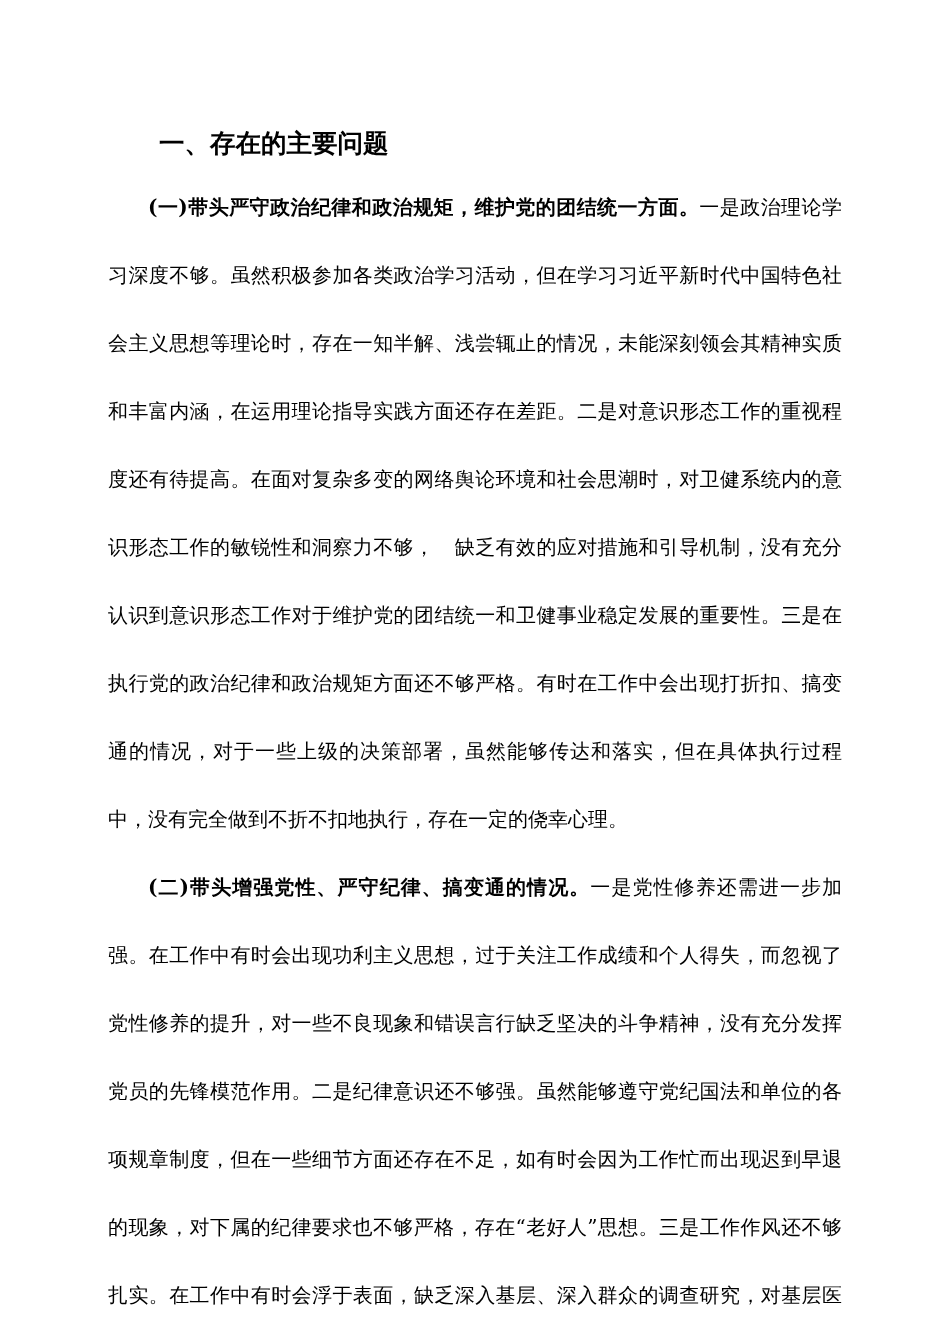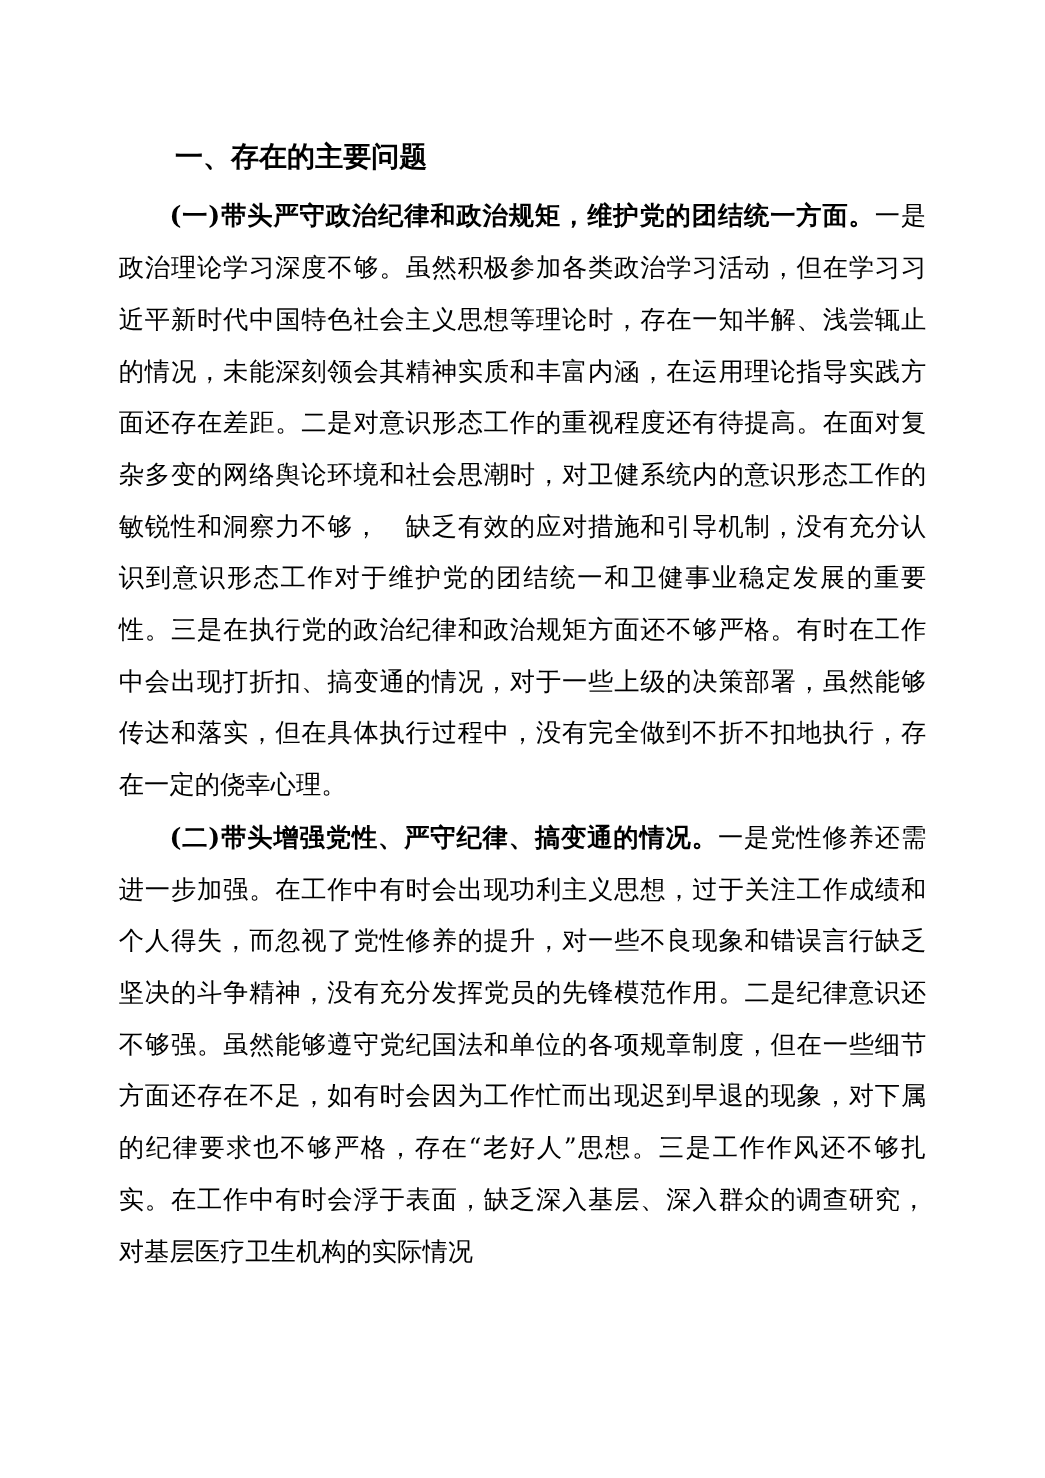--- a/index.html
+++ b/index.html
@@ -30,22 +30,22 @@
   .heading {
     font-weight: bold;
     text-indent: 2em;
     margin: 0 0 2px 0;
     font-size: 25.5px;
     line-height: 47px;
   }
   .para {
     margin: 0;
     text-indent: 2em;
-    font-size: 23px;
-    line-height: 47px;
+    font-size: 20px;
+    line-height: 68px;
     text-align: justify;
     text-justify: inter-ideograph;
   }
   .sub-title {
     font-weight: bold;
   }
   .spacer-sm { height: 4px; }
 </style>
 </head>
 <body>

